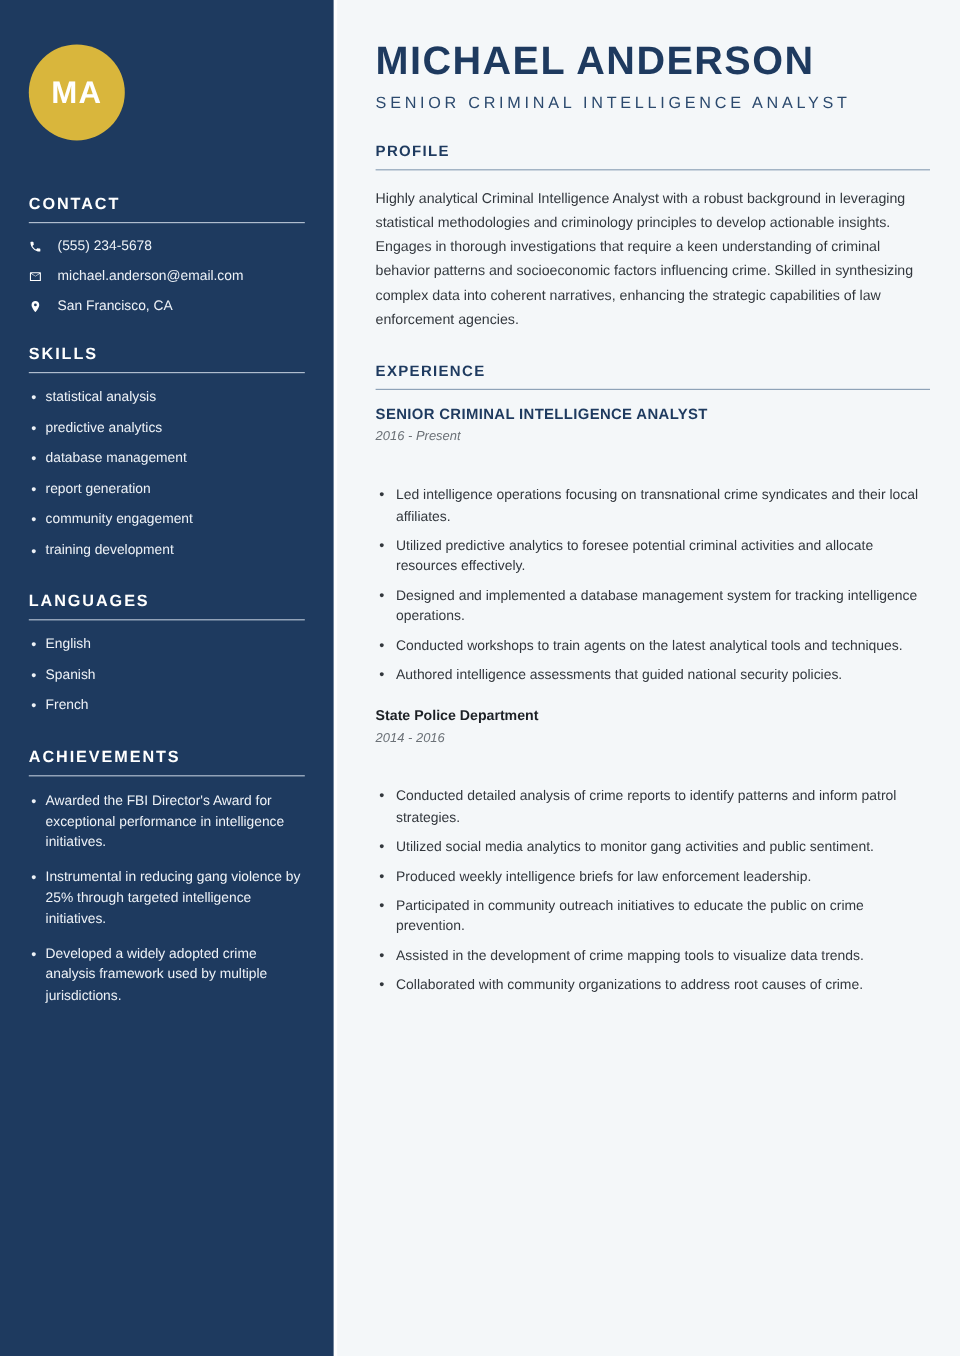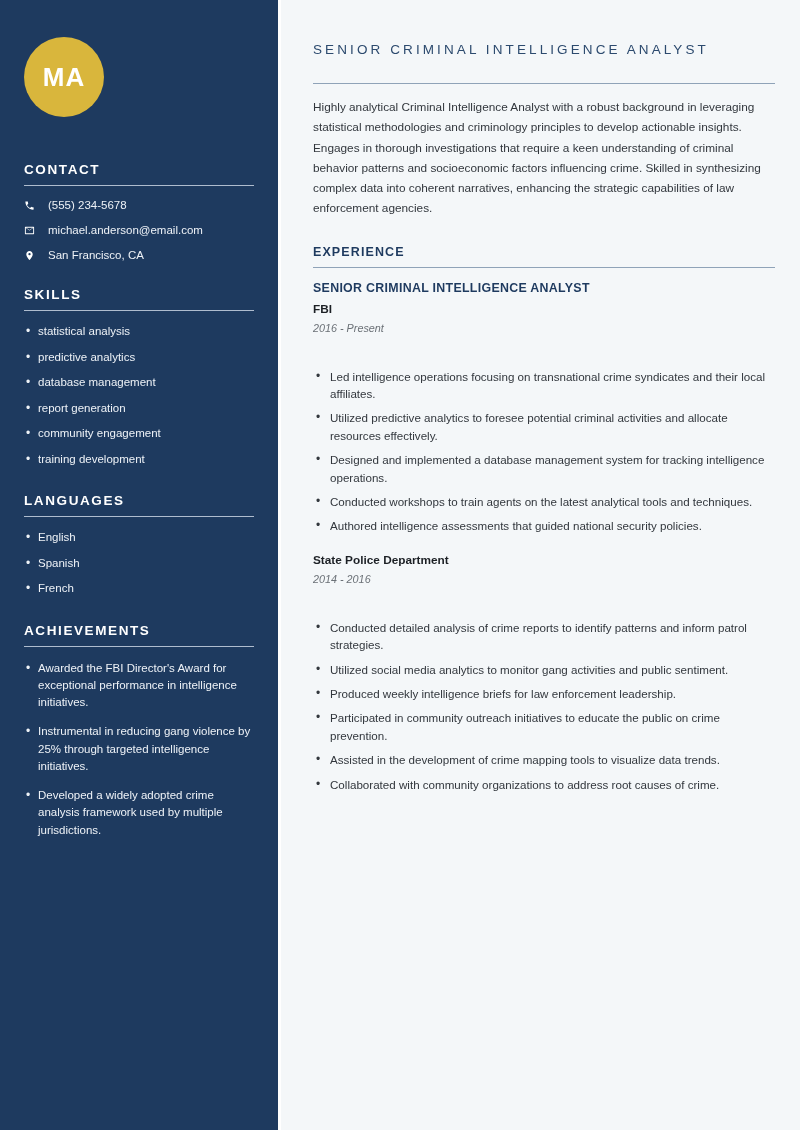--- a/index.html
+++ b/index.html
@@ -272,34 +272,35 @@
       <li>Awarded the FBI Director's Award for exceptional performance in intelligence initiatives.</li>
       <li>Instrumental in reducing gang violence by 25% through targeted intelligence initiatives.</li>
       <li>Developed a widely adopted crime analysis framework used by multiple jurisdictions.</li>
     </ul>
   </section>
 
 </aside>
 
 <main class="main">
 
+  <h1 class="name">MICHAEL ANDERSON</h1>
   <div class="subtitle">SENIOR CRIMINAL INTELLIGENCE ANALYST</div>
 
   <section class="main-section">
+    <div class="main-heading">PROFILE</div>
     <div class="main-rule"></div>
     <p class="profile-text">Highly analytical Criminal Intelligence Analyst with a robust background in leveraging statistical methodologies and criminology principles to develop actionable insights. Engages in thorough investigations that require a keen understanding of criminal behavior patterns and socioeconomic factors influencing crime. Skilled in synthesizing complex data into coherent narratives, enhancing the strategic capabilities of law enforcement agencies.</p>
   </section>
 
   <section class="main-section">
     <div class="main-heading">EXPERIENCE</div>
     <div class="main-rule"></div>
 
     <div class="job">
       <div class="job-title">SENIOR CRIMINAL INTELLIGENCE ANALYST</div>
-      <div class="job-company">FBI</div>
       <div class="job-dates">2016 - Present</div>
       <ul class="job-bullets">
         <li>Led intelligence operations focusing on transnational crime syndicates and their local affiliates.</li>
         <li>Utilized predictive analytics to foresee potential criminal activities and allocate resources effectively.</li>
         <li>Designed and implemented a database management system for tracking intelligence operations.</li>
         <li>Conducted workshops to train agents on the latest analytical tools and techniques.</li>
         <li>Authored intelligence assessments that guided national security policies.</li>
       </ul>
     </div>
 

